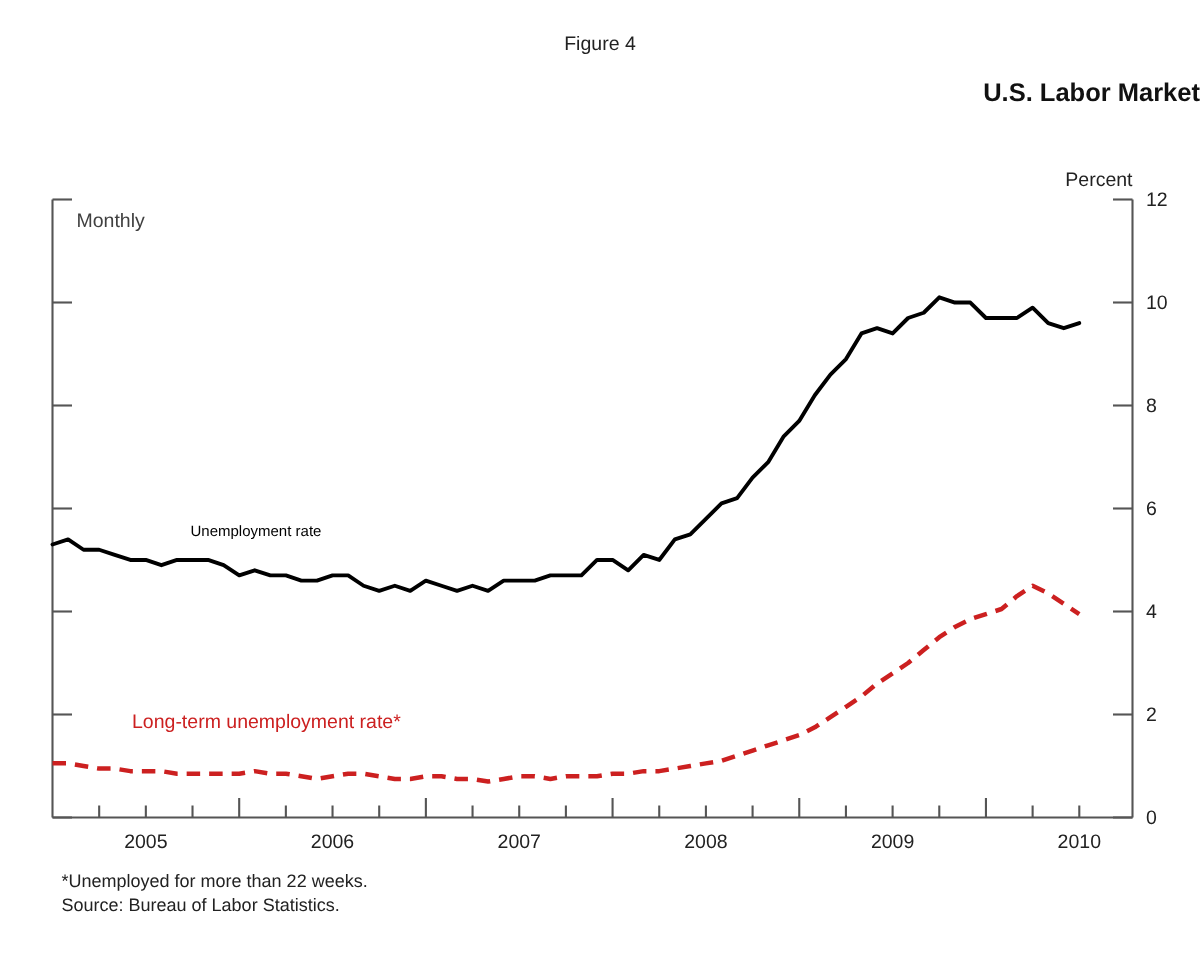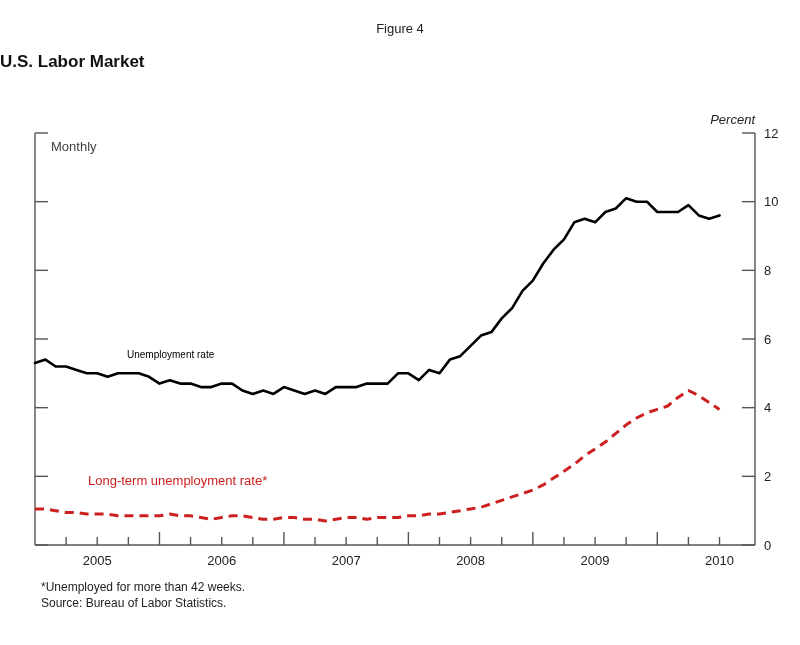--- a/index.html
+++ b/index.html
@@ -1,20 +1,20 @@
 <!DOCTYPE html>
 <html><head>
 <meta charset="utf-8">
 <style>
   html,body{margin:0;padding:0;background:#ffffff;}
   body{width:800px;height:645px;position:relative;font-family:"Liberation Sans",sans-serif;color:#222;overflow:hidden;}
   .abs{position:absolute;white-space:nowrap;}
   .figure-label{top:21px;left:0;width:800px;text-align:center;font-size:13px;color:#222;}
-  .chart-title{top:52px;left:0;width:800px;text-align:left;font-size:17px;font-weight:bold;color:#111;}
-  .percent-label{top:112px;right:45px;font-size:13px;color:#222;font-style:italic;}
+  .chart-title{top:52px;left:0;width:800px;text-align:right;font-size:17px;font-weight:bold;color:#111;}
+  .percent-label{top:112px;right:45px;font-size:13px;color:#222;}
   .monthly-label{top:139px;left:51px;font-size:13px;color:#404040;}
   .series-label-black{top:349px;left:127px;font-size:10px;color:#000;}
   .series-label-red{top:473px;left:88px;font-size:13px;}
   .footnote-1{top:580px;left:41px;font-size:12px;color:#222;}
   .footnote-2{top:596px;left:41px;font-size:12px;color:#222;}
   svg{position:absolute;top:0;left:0;}
 </style>
 </head>
 <body>
 
@@ -76,14 +76,14 @@
     <text x="470.6093344857328" y="565" font-size="13" fill="#222222" text-anchor="middle">2008</text>
     <text x="595.0691443387993" y="565" font-size="13" fill="#222222" text-anchor="middle">2009</text>
     <text x="719.5289541918659" y="565" font-size="13" fill="#222222" text-anchor="middle">2010</text>
     <polyline points="35.0,363.0 45.4,359.6 55.7,366.5 66.1,366.5 76.5,369.9 86.9,373.3 97.2,373.3 107.6,376.8 118.0,373.3 128.3,373.3 138.7,373.3 149.1,376.8 159.5,383.6 169.8,380.2 180.2,383.6 190.6,383.6 200.9,387.1 211.3,387.1 221.7,383.6 232.1,383.6 242.4,390.5 252.8,393.9 263.2,390.5 273.5,393.9 283.9,387.1 294.3,390.5 304.7,393.9 315.0,390.5 325.4,393.9 335.8,387.1 346.1,387.1 356.5,387.1 366.9,383.6 377.3,383.6 387.6,383.6 398.0,373.3 408.4,373.3 418.8,380.2 429.1,369.9 439.5,373.3 449.9,359.6 460.2,356.2 470.6,345.9 481.0,335.6 491.4,332.1 501.7,318.4 512.1,308.1 522.5,290.9 532.8,280.6 543.2,263.5 553.6,249.7 564.0,239.4 574.3,222.3 584.7,218.8 595.1,222.3 605.4,212.0 615.8,208.5 626.2,198.2 636.6,201.7 646.9,201.7 657.3,212.0 667.7,212.0 678.0,212.0 688.4,205.1 698.8,215.4 709.2,218.8 719.5,215.4" fill="none" stroke="#000000" stroke-width="2.6" stroke-linejoin="round" stroke-linecap="round"></polyline>
     <polyline points="35.0,508.9 45.4,508.9 55.7,510.7 66.1,512.4 76.5,512.4 86.9,514.1 97.2,514.1 107.6,514.1 118.0,515.8 128.3,515.8 138.7,515.8 149.1,515.8 159.5,515.8 169.8,514.1 180.2,515.8 190.6,515.8 200.9,517.5 211.3,519.3 221.7,517.5 232.1,515.8 242.4,515.8 252.8,517.5 263.2,519.3 273.5,519.3 283.9,517.5 294.3,517.5 304.7,519.3 315.0,519.3 325.4,521.0 335.8,519.3 346.1,517.5 356.5,517.5 366.9,519.3 377.3,517.5 387.6,517.5 398.0,517.5 408.4,515.8 418.8,515.8 429.1,514.1 439.5,514.1 449.9,512.4 460.2,510.7 470.6,508.9 481.0,507.2 491.4,503.8 501.7,500.4 512.1,496.9 522.5,493.5 532.8,490.1 543.2,484.9 553.6,478.1 564.0,471.2 574.3,464.3 584.7,455.7 595.1,448.9 605.4,442.0 615.8,433.4 626.2,424.8 636.6,418.0 646.9,412.8 657.3,409.4 667.7,406.0 678.0,397.4 688.4,390.5 698.8,395.6 709.2,402.5 719.5,409.4" fill="none" stroke="#cc2020" stroke-width="3" stroke-linejoin="round" stroke-linecap="butt" stroke-dasharray="9 6"></polyline>
   </svg>
 
 <div class="abs series-label-black">Unemployment rate</div>
 <div class="abs series-label-red" style="color: rgb(204, 32, 32);">Long-term unemployment rate*</div>
 
-<div class="abs footnote-1">*Unemployed for more than 42 weeks.</div>
+<div class="abs footnote-1">*Unemployed for more than 22 weeks.</div>
 <div class="abs footnote-2">Source: Bureau of Labor Statistics.</div>
 
 </body></html>

